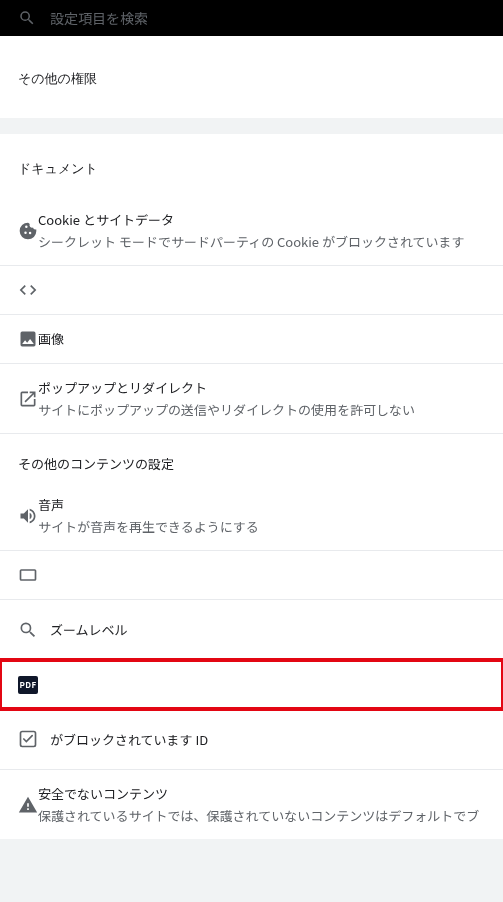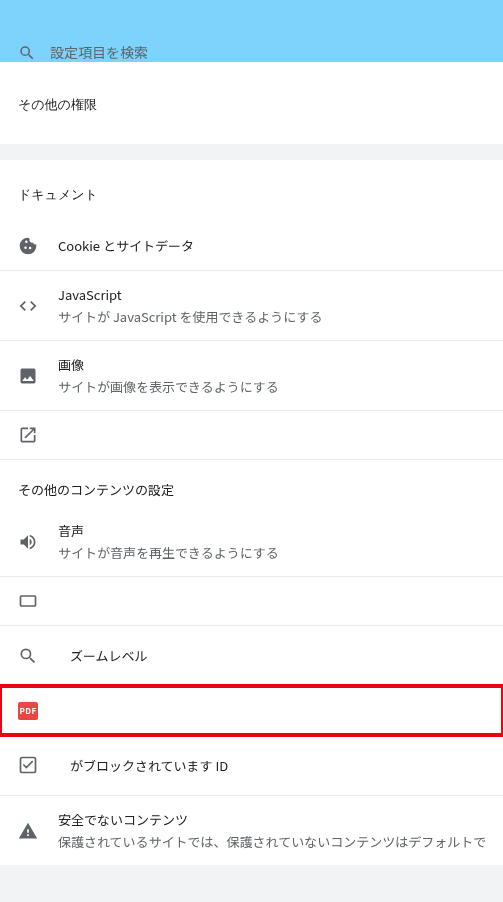--- a/index.html
+++ b/index.html
@@ -7,24 +7,24 @@
       width: 503px;
       height: 902px;
       font-family: "Noto Sans JP", "Hiragino Sans", Arial, sans-serif;
       background: #f1f3f4;
       overflow: hidden;
       color: #202124;
       font-size: 13px;
     }
 
     .search-bar {
-      height: 62px;
-      background: #7dd3fc;
+      height: 36px;
+      background: #000000;
       display: flex;
-      align-items: flex-end;
+      align-items: center;
       padding: 0 18px;
       gap: 14px;
     }
     .search-bar .icon { width: 18px; height: 18px; color: #5f6368; flex: 0 0 auto; }
     .search-bar .placeholder { color: #5f6368; font-size: 14px; }
 
     .panel {
       background: #ffffff;
       margin: 0;
       padding-top: 8px;
@@ -38,21 +38,20 @@
       font-family: Liberation Mono, monospace;
     }
 
     .divider { height: 1px; background: transparent; }
     .panel > .divider.gap { height: 16px; background: #f1f3f4; margin-top: 12px; }
 
     .row {
       display: flex;
       align-items: center;
       padding: 14px 18px;
-      gap: 20px;
       border-top: 1px solid #e8eaed;
       cursor: pointer;
     }
     .row:first-of-type { border-top: none; }
     .row .icon-slot {
       width: 20px; height: 20px;
       display: flex; align-items: center; justify-content: center;
       color: #5f6368;
       flex: 0 0 auto;
     }
@@ -71,21 +70,21 @@
       border-top: 1px solid #e8eaed;
     }
 
     .highlight {
       outline: 4px solid #e30613;
       outline-offset: -2px;
     }
 
     .icon-slot svg { width: 20px; height: 20px; }
     .icon-pdf {
-      width: 20px; height: 18px; background: #ef4444; color: #fff;
+      width: 20px; height: 18px; background: #0f172a; color: #fff;
       font-size: 8px; font-weight: 700; display: flex; align-items: center;
       justify-content: center; border-radius: 2px; letter-spacing: 0.5px;
     }
   </style>
 </head>
 <body>
 
 <div class="search-bar">
   <span class="icon">
     <svg viewBox="0 0 24 24" fill="currentColor">
@@ -104,53 +103,53 @@
   <div class="section-title">ドキュメント</div>
 
   <div class="row no-border">
     <span class="icon-slot">
       <svg viewBox="0 0 24 24" fill="currentColor">
           <path d="M12 2a10 10 0 00-10 10 10 10 0 0010 10 10 10 0 0010-10c0-.7-.07-1.38-.2-2.03a3 3 0 01-3.8-2.17A3 3 0 0114 4a3 3 0 01.03-.4A10 10 0 0012 2zM8.5 7A1.5 1.5 0 1110 8.5 1.5 1.5 0 018.5 7zm-1 7A1.5 1.5 0 119 15.5 1.5 1.5 0 017.5 14zm7 2a1.5 1.5 0 111.5-1.5A1.5 1.5 0 0114.5 16z"></path>
         </svg>
     </span>
     <div class="text-slot">
       <div class="title">Cookie とサイトデータ</div>
+      <div class="sub">シークレット モードでサードパーティの Cookie がブロックされています</div>
     </div>
   </div>
 
   <div class="row">
     <span class="icon-slot">
       <svg viewBox="0 0 24 24" fill="currentColor">
           <path d="M9.4 16.6L4.8 12l4.6-4.6L8 6l-6 6 6 6 1.4-1.4zm5.2 0l4.6-4.6-4.6-4.6L16 6l6 6-6 6-1.4-1.4z"></path>
         </svg>
     </span>
-    <div class="text-slot">
-      <div class="title">JavaScript</div>
-      <div class="sub">サイトが JavaScript を使用できるようにする</div>
-    </div>
   </div>
 
   <div class="row">
     <span class="icon-slot">
       <svg viewBox="0 0 24 24" fill="currentColor">
           <path d="M21 19V5a2 2 0 00-2-2H5a2 2 0 00-2 2v14a2 2 0 002 2h14a2 2 0 002-2zM8.5 13.5l2.5 3.01L14.5 12l4.5 6H5l3.5-4.5z"></path>
         </svg>
     </span>
     <div class="text-slot">
       <div class="title">画像</div>
-      <div class="sub">サイトが画像を表示できるようにする</div>
     </div>
   </div>
 
   <div class="row">
     <span class="icon-slot">
       <svg viewBox="0 0 24 24" fill="currentColor">
           <path d="M19 19H5V5h7V3H5a2 2 0 00-2 2v14a2 2 0 002 2h14a2 2 0 002-2v-7h-2v7zM14 3v2h3.59l-9.83 9.83 1.41 1.41L19 6.41V10h2V3h-7z"></path>
         </svg>
     </span>
+    <div class="text-slot">
+      <div class="title">ポップアップとリダイレクト</div>
+      <div class="sub">サイトにポップアップの送信やリダイレクトの使用を許可しない</div>
+    </div>
   </div>
 
   <div class="section-sub-title">その他のコンテンツの設定</div>
 
   <div class="row no-border">
     <span class="icon-slot">
       <svg viewBox="0 0 24 24" fill="currentColor">
           <path d="M3 9v6h4l5 5V4L7 9H3zm13.5 3a4.5 4.5 0 00-2.5-4.03v8.05A4.5 4.5 0 0016.5 12zM14 3.23v2.06c2.89.86 5 3.54 5 6.71s-2.11 5.85-5 6.71v2.06c4.01-.91 7-4.49 7-8.77s-2.99-7.86-7-8.77z"></path>
         </svg>
     </span>

